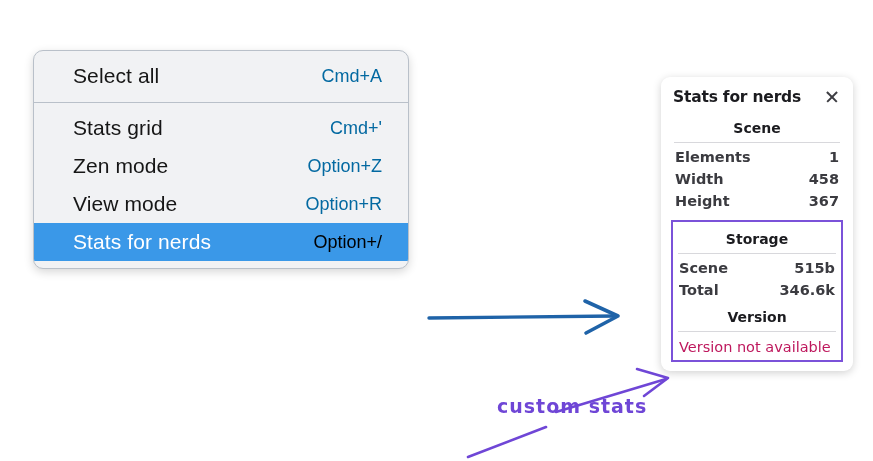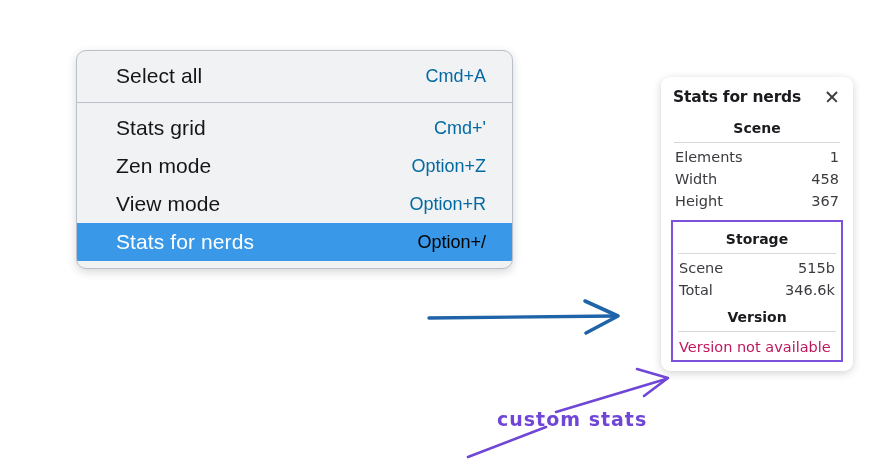--- a/index.html
+++ b/index.html
@@ -20,29 +20,28 @@
     left: 0; top: 0;
     width: 873px;
     height: 461px;
   }
 
   
   .context-menu {
     position: absolute;
     left: 33px;
     top: 50px;
-    width: 437px;
+    width: 376px;
     background: #f1f2f4;
     border: 1px solid #b9c0c9;
     border-radius: 10px;
     box-shadow: 0 3px 10px rgba(0,0,0,0.16);
     padding: 0;
     box-sizing: border-box;
     overflow: hidden;
-    margin-left: 43px;
   }
   .menu-group {
     padding: 6px 0 7px 0;
   }
   .menu-group + .menu-group {
     border-top: 1px solid #b9c0c9;
   }
   .menu-item {
     display: flex;
     align-items: center;
@@ -126,20 +125,21 @@
     background: #d8d8dc;
     margin: 0 2px 3px 2px;
   }
   .stat-row {
     display: flex;
     justify-content: space-between;
     align-items: baseline;
     font-size: 14.5px;
     color: #3b3b40;
     padding: 3px 3px 3px 3px;
+    font-weight: bold;
   }
   .stat-row .k { white-space: nowrap; }
   .stat-row .v { white-space: nowrap; }
 
   .highlight-box {
     border: 2px solid #7b52d9;
     margin: 8px -1px -2px -1px;
     padding: 1px 3px 3px 3px;
     box-sizing: border-box;
   }
@@ -160,21 +160,20 @@
   .handwriting {
     position: absolute;
     left: 497px;
     top: 395px;
     font-family: "DejaVu Sans", sans-serif;
     font-size: 19px;
     font-weight: bold;
     color: #6f46d6;
     letter-spacing: 1px;
     white-space: nowrap;
-    margin-top: 13px;
   }
 </style>
 </head>
 <body>
 
 <div id="stage">
 
   <div class="context-menu">
 
     <div class="menu-group">

